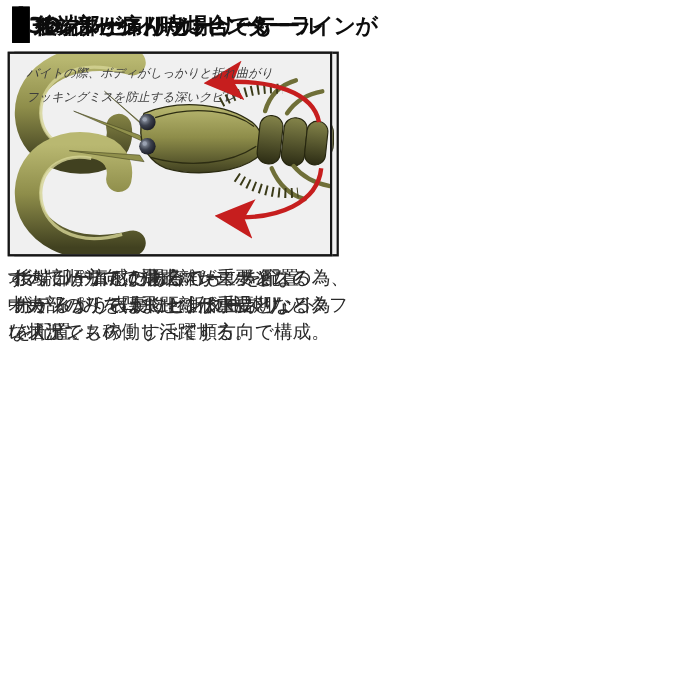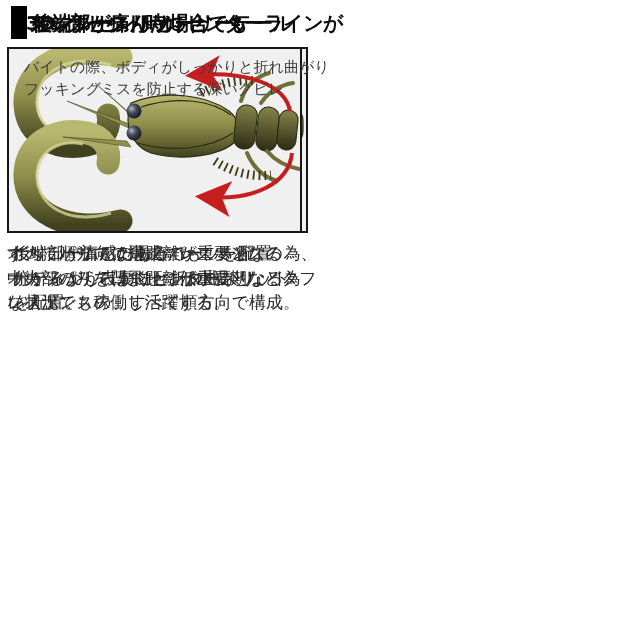--- a/index.html
+++ b/index.html
@@ -13,21 +13,21 @@
   #cell-3{left:0;top:315}#cell-4{left:315;top:315}
   .title-row{position:absolute;top:6px;display:flex;align-items:center;}
   .cell.colL .title-row{left:17px}
   .cell.colR .title-row{left:11px}
   .tbar{width:10px;height:33px;background:#000;flex:none;margin-right:5px;}
   .ttext{font-size:20px;font-weight:bold;color:#0c0c0c;white-space:nowrap;letter-spacing:-0.6px;line-height:1;}
   .imgbox{position:absolute;top:47px;width:291px;height:182px;background:#f0f0f0;border:2px solid #161616;}
   .cell.colL .imgbox{left:13px}
   .cell.colR .imgbox{left:7px}
   .illu{position:absolute;left:0;top:0;width:291px;height:182px;display:block;}
-  .caption{position:absolute;top:7px;left:9px;font-size:15px;color:#3d3d3d;line-height:22px;z-index:3;}
+  .caption{position:absolute;top:7px;left:9px;font-size:11px;color:#3d3d3d;line-height:22px;z-index:3;font-style:italic;}
   .caption div{white-space:nowrap;}
   .desc{position:absolute;top:241px;font-size:17px;color:#292929;line-height:24.5px;}
   .cell.colL .desc{left:13px}
   .cell.colR .desc{left:7px}
   .desc div{white-space:nowrap;}
   .defs-holder{position:absolute;width:0;height:0;overflow:hidden;}
 </style>
 </head>
 <body>
 

